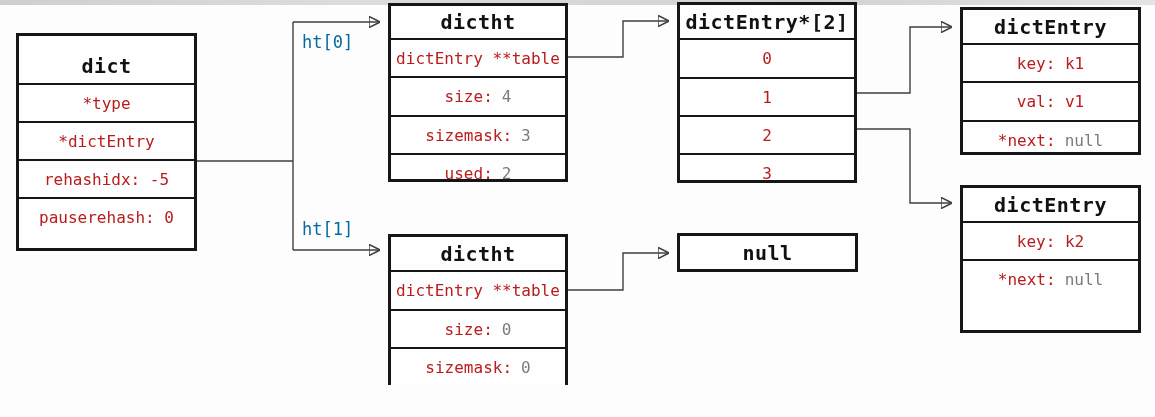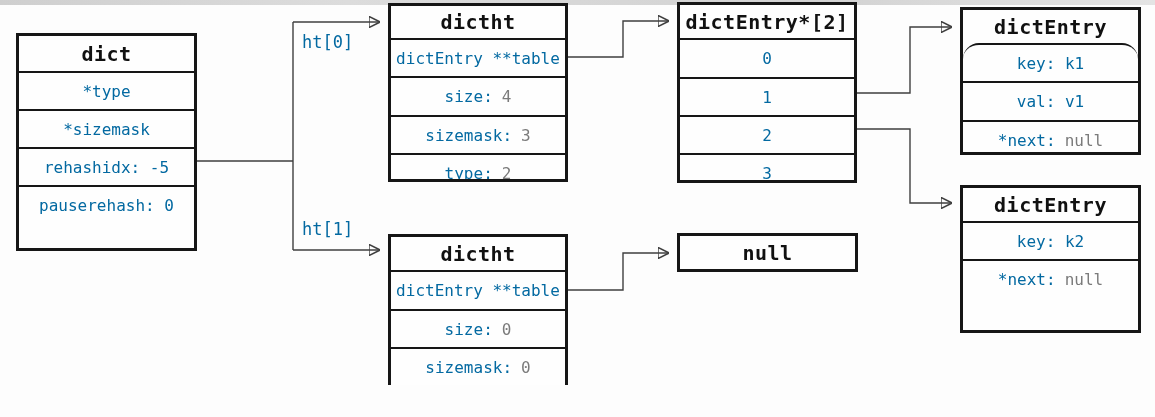--- a/index.html
+++ b/index.html
@@ -39,21 +39,21 @@
   .row {
     flex: none;
     border-top: 2px solid #161616;
     display: flex;
     align-items: center;
     justify-content: center;
     gap: 9px;
     font-size: 16px;
     white-space: nowrap;
   }
-  .row .lbl { color: #0369a1; }
+  .row .lbl { color: #b91c1c; }
   .row .val { color: #7b7b7b; }
   .row .val:empty { display: none; }
   .edge-label {
     position: absolute;
     font-size: 17px;
     color: #0369a1;
   }
   svg.wires { position: absolute; left: 0; top: 0; pointer-events: none; }
   svg.wires path { fill: none; stroke: #3f3f3f; stroke-width: 1.4; }
 </style>
@@ -76,27 +76,27 @@
     <path d="M568 57 H623 V21 H668" marker-end="url(#arrow)"></path>
     <path d="M857 93 H910 V27 H951" marker-end="url(#arrow)"></path>
     <path d="M857 129 H910 V203 H951" marker-end="url(#arrow)"></path>
     <path d="M568 290 H623 V253 H668" marker-end="url(#arrow)"></path>
   </svg>
 
   <div class="edge-label" style="left:302px; top:32px;">ht[0]</div>
   <div class="edge-label" style="left:302px; top:219px;">ht[1]</div>
 
   <div class="box" style="left:16px; top:33px; width:181px; height:218px;">
-    <div class="hdr" style="height:35px;">dict</div>
+    <div class="hdr" style="height:35px;margin-top:12px;">dict</div>
     <div class="row" style="height:36px;">
       <span class="lbl">*type</span>
 
     </div>
     <div class="row" style="height:36px;">
-      <span class="lbl">*sizemask</span>
+      <span class="lbl">*dictEntry</span>
 
     </div>
     <div class="row" style="height:36px;">
       <span class="lbl">rehashidx: -5</span>
 
     </div>
     <div class="row" style="height:37px;">
       <span class="lbl">pauserehash: 0</span>
 
     </div>
@@ -110,21 +110,21 @@
     </div>
     <div class="row" style="height:37px;">
       <span class="lbl">size:</span>
       <span class="val">4</span>
     </div>
     <div class="row" style="height:36px;">
       <span class="lbl">sizemask:</span>
       <span class="val">3</span>
     </div>
     <div class="row" style="height:36px;">
-      <span class="lbl">type:</span>
+      <span class="lbl">used:</span>
       <span class="val">2</span>
     </div>
   </div>
 
   <div class="box" style="left:677px; top:2px; width:180px; height:181px;">
     <div class="hdr" style="height:33px;">dictEntry*[2]</div>
     <div class="row" style="height:37px;">
       <span class="lbl">0</span>
     </div>
     <div class="row" style="height:36px;">
@@ -133,21 +133,21 @@
     <div class="row" style="height:36px;">
       <span class="lbl">2</span>
     </div>
     <div class="row" style="height:36px;">
       <span class="lbl">3</span>
     </div>
   </div>
 
   <div class="box" style="left:960px; top:7px; width:181px; height:148px;">
     <div class="hdr" style="height:33px;">dictEntry</div>
-    <div class="row" style="height:36px;border-radius:16px;">
+    <div class="row" style="height:36px;">
       <span class="lbl">key: k1</span>
 
     </div>
     <div class="row" style="height:37px;">
       <span class="lbl">val: v1</span>
 
     </div>
     <div class="row" style="height:36px;">
       <span class="lbl">*next:</span>
       <span class="val">null</span>

